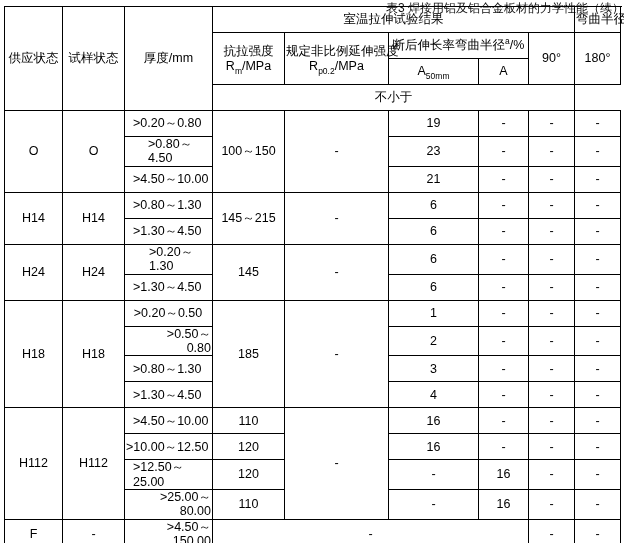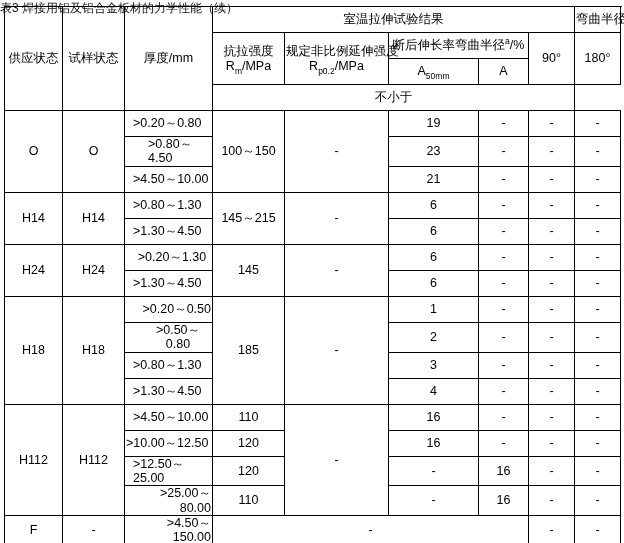--- a/index.html
+++ b/index.html
@@ -6,21 +6,21 @@
   body{
     width:624px;height:543px;
     background:#ffffff;
     font-family:"Liberation Sans","DejaVu Sans",sans-serif;
     color:#000;
     overflow:hidden;
   }
   .sheet{position:relative;width:624px;height:543px;}
   .caption{
     position:absolute;left:0;top:0;width:624px;height:14px;
-    font-size:12px;text-align:left;color:#111;
+    font-size:12px;text-align:right;color:#111;
     overflow:hidden;white-space:nowrap;
   }
   table.main{
     position:absolute;left:4px;top:6px;
     width:616px;
     border-collapse:collapse;
     table-layout:fixed;
   }
   table.main td,table.main th{
     border:1px solid #000;
@@ -138,49 +138,49 @@
         <td style="text-align:left;padding-left:8px">&gt;1.30～4.50</td>
         <td>6</td>
         <td>-</td>
         <td>-</td>
         <td>-</td>
       </tr>
 
       <tr class="rowh">
         <td rowspan="2">H24</td>
         <td rowspan="2">H24</td>
-        <td style="text-align:center;padding-left:8px">&gt;0.20～1.30</td>
+        <td style="text-align:left;padding-left:24px">&gt;0.20～1.30</td>
         <td rowspan="2">145</td>
         <td rowspan="2">-</td>
         <td>6</td>
         <td>-</td>
         <td>-</td>
         <td>-</td>
       </tr>
       <tr class="rowh">
         <td style="text-align:left;padding-left:8px">&gt;1.30～4.50</td>
         <td>6</td>
         <td>-</td>
         <td>-</td>
         <td>-</td>
       </tr>
 
       <tr class="rowh">
         <td rowspan="4">H18</td>
         <td rowspan="4">H18</td>
-        <td style="text-align:right;padding-left:0">&gt;0.20～0.50</td>
+        <td style="text-align:center;padding-left:0">&gt;0.20～0.50</td>
         <td rowspan="4">185</td>
         <td rowspan="4">-</td>
         <td>1</td>
         <td>-</td>
         <td>-</td>
         <td>-</td>
       </tr>
       <tr class="rowh">
-        <td style="text-align:center;padding-left:20px">&gt;0.50～0.80</td>
+        <td style="text-align:right;padding-left:20px">&gt;0.50～0.80</td>
         <td>2</td>
         <td>-</td>
         <td>-</td>
         <td>-</td>
       </tr>
       <tr class="rowh">
         <td style="text-align:left;padding-left:8px">&gt;0.80～1.30</td>
         <td>3</td>
         <td>-</td>
         <td>-</td>

